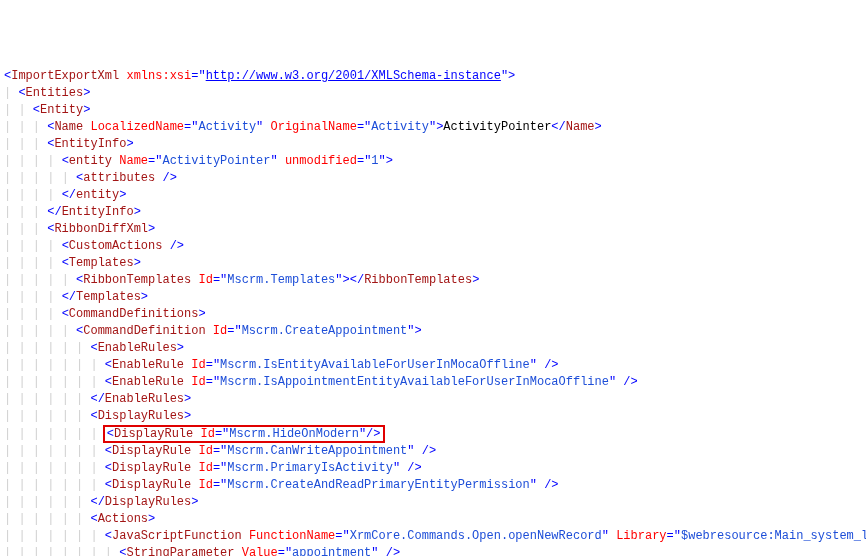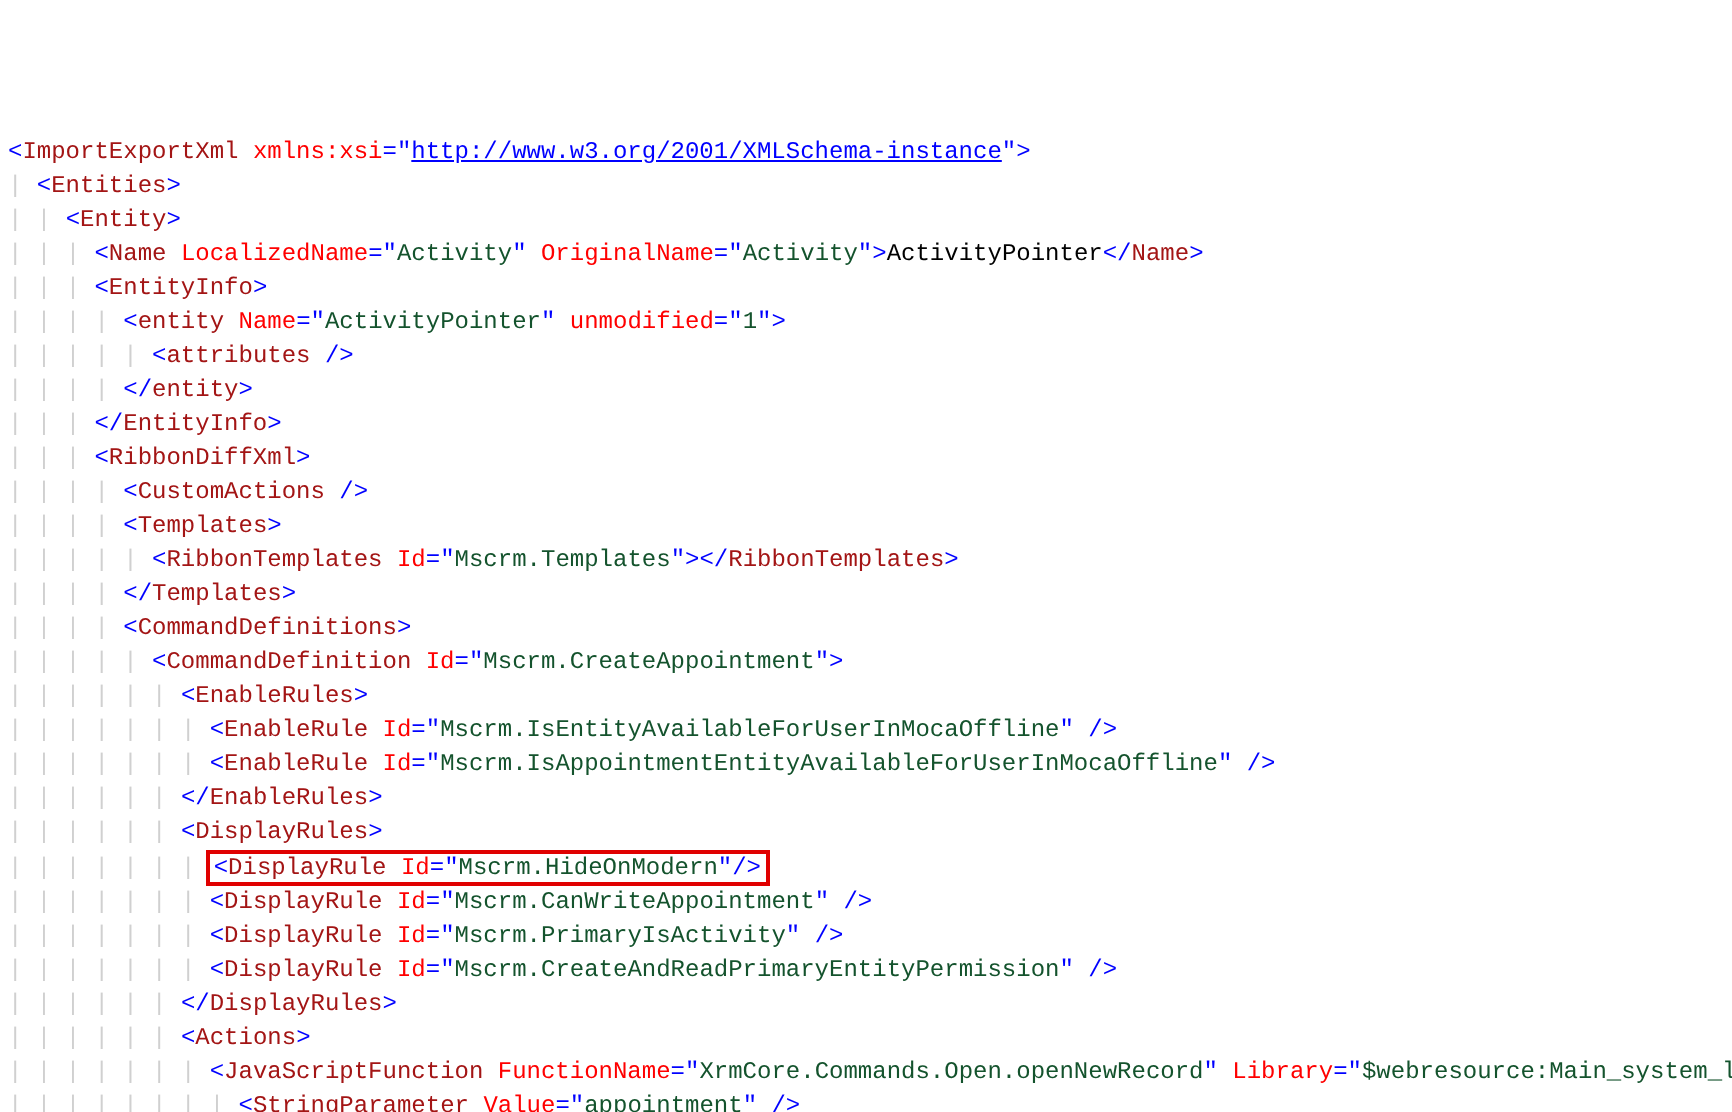--- a/index.html
+++ b/index.html
@@ -16,21 +16,21 @@
     display: block;
     position: relative;
     padding-left: 4px;
   }
   .guide {
     color: #d0d0d0;
   }
   .punct { color: #0000ff; }
   .tag { color: #a31515; }
   .attr { color: #ff0000; }
-  .val { color: #14532d; }
+  .val { color: #1d4ed8; }
   .text { color: #000; }
   .link { color: #0000ff; text-decoration: underline; }
   .hl {
     border: 2px solid #e00000;
     display: inline-block;
     padding: 0 2px;
     margin-left: -2px;
     line-height: 14px;
   }
 </style>

